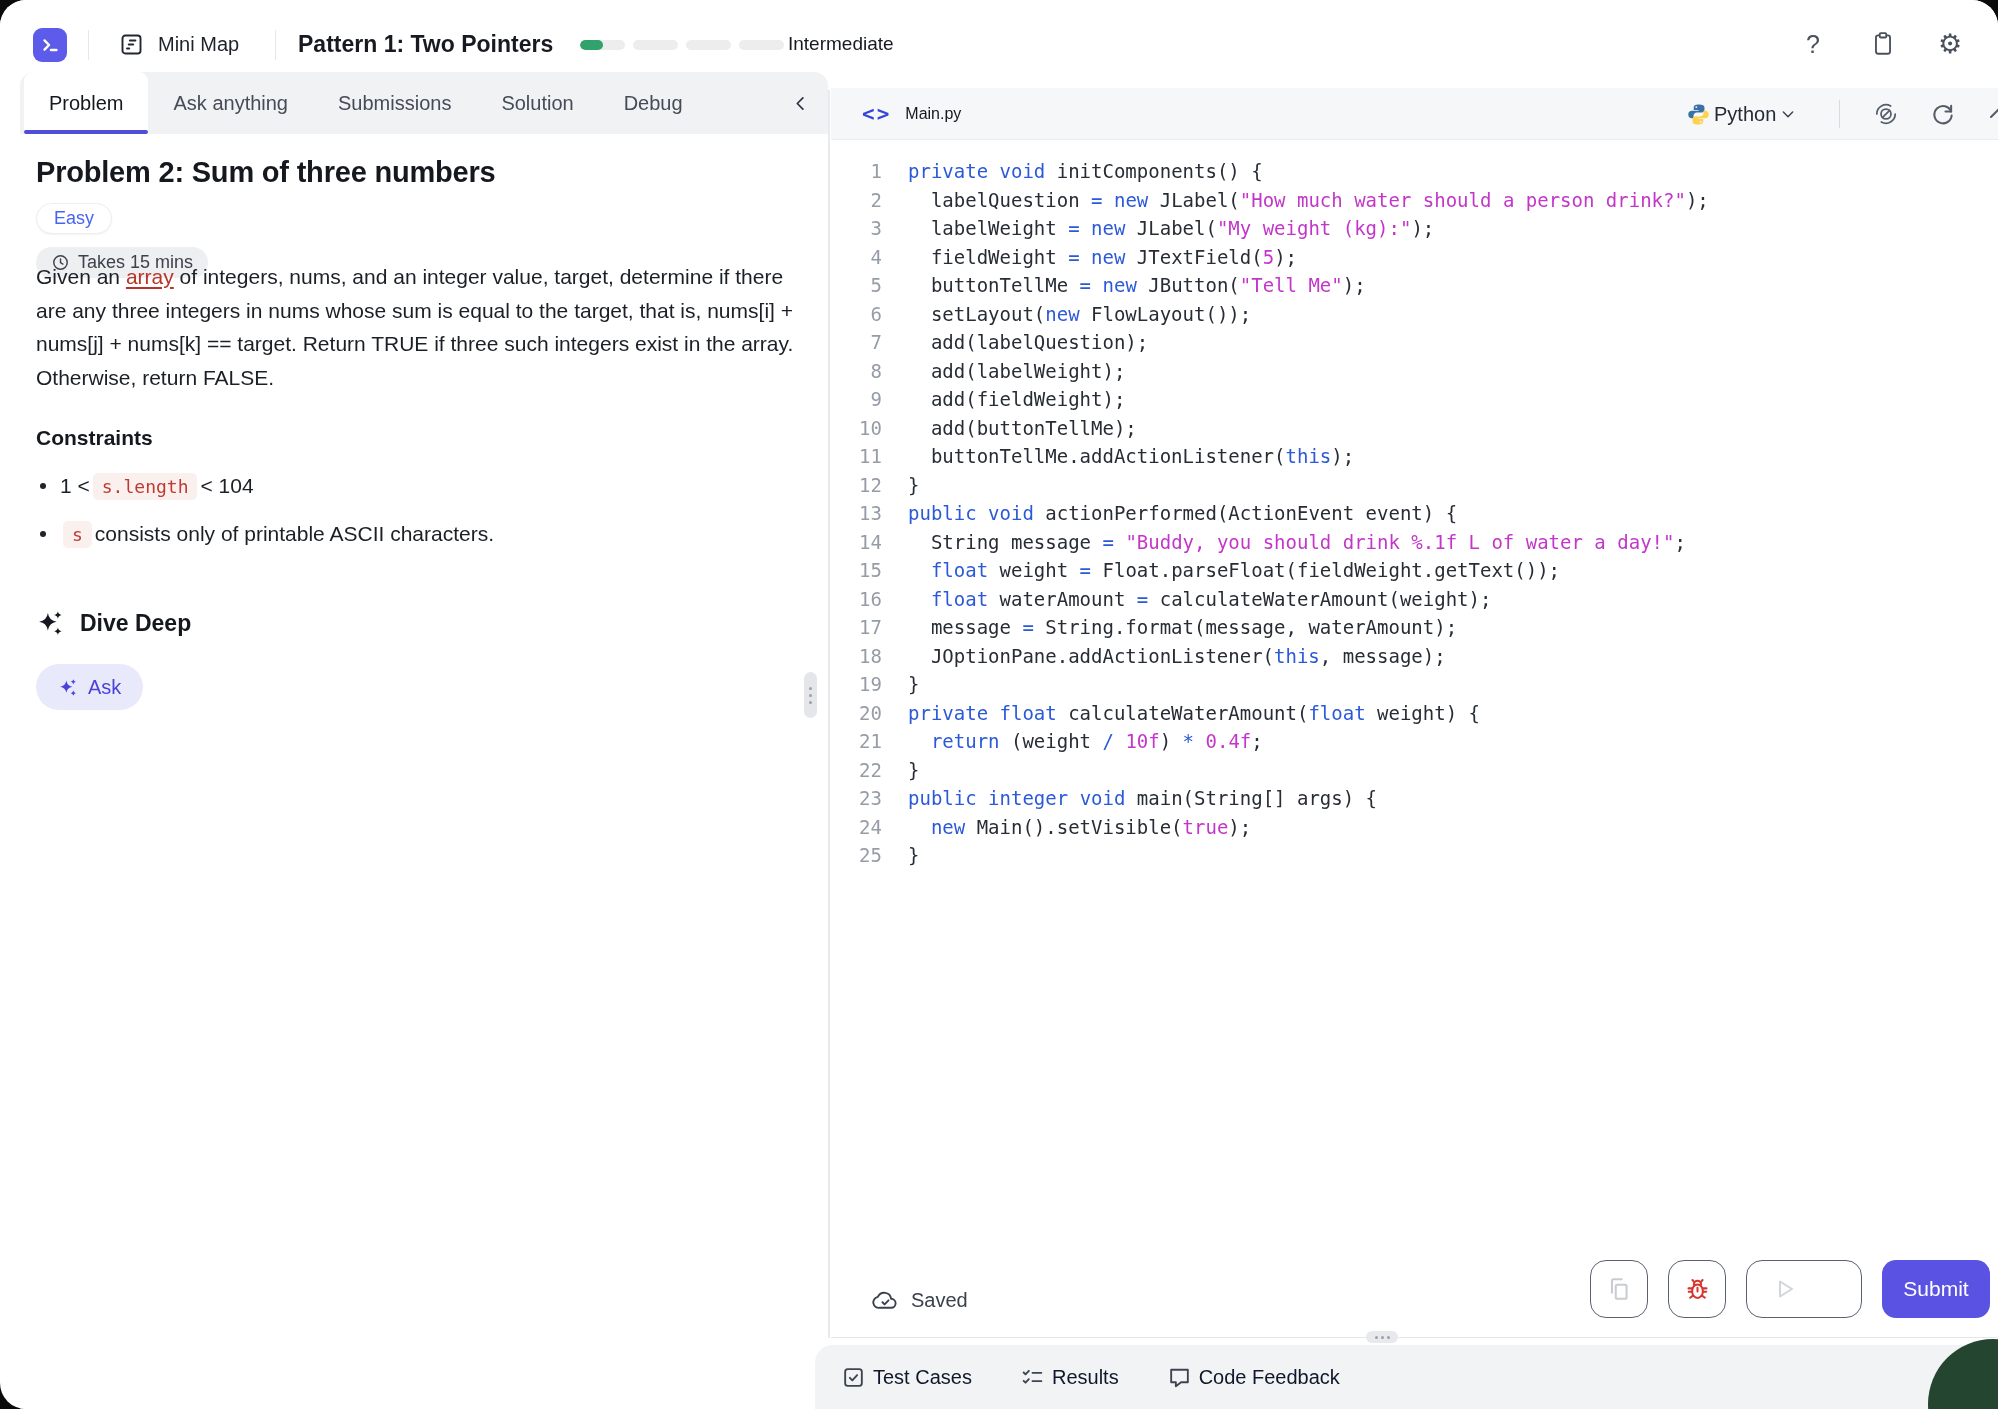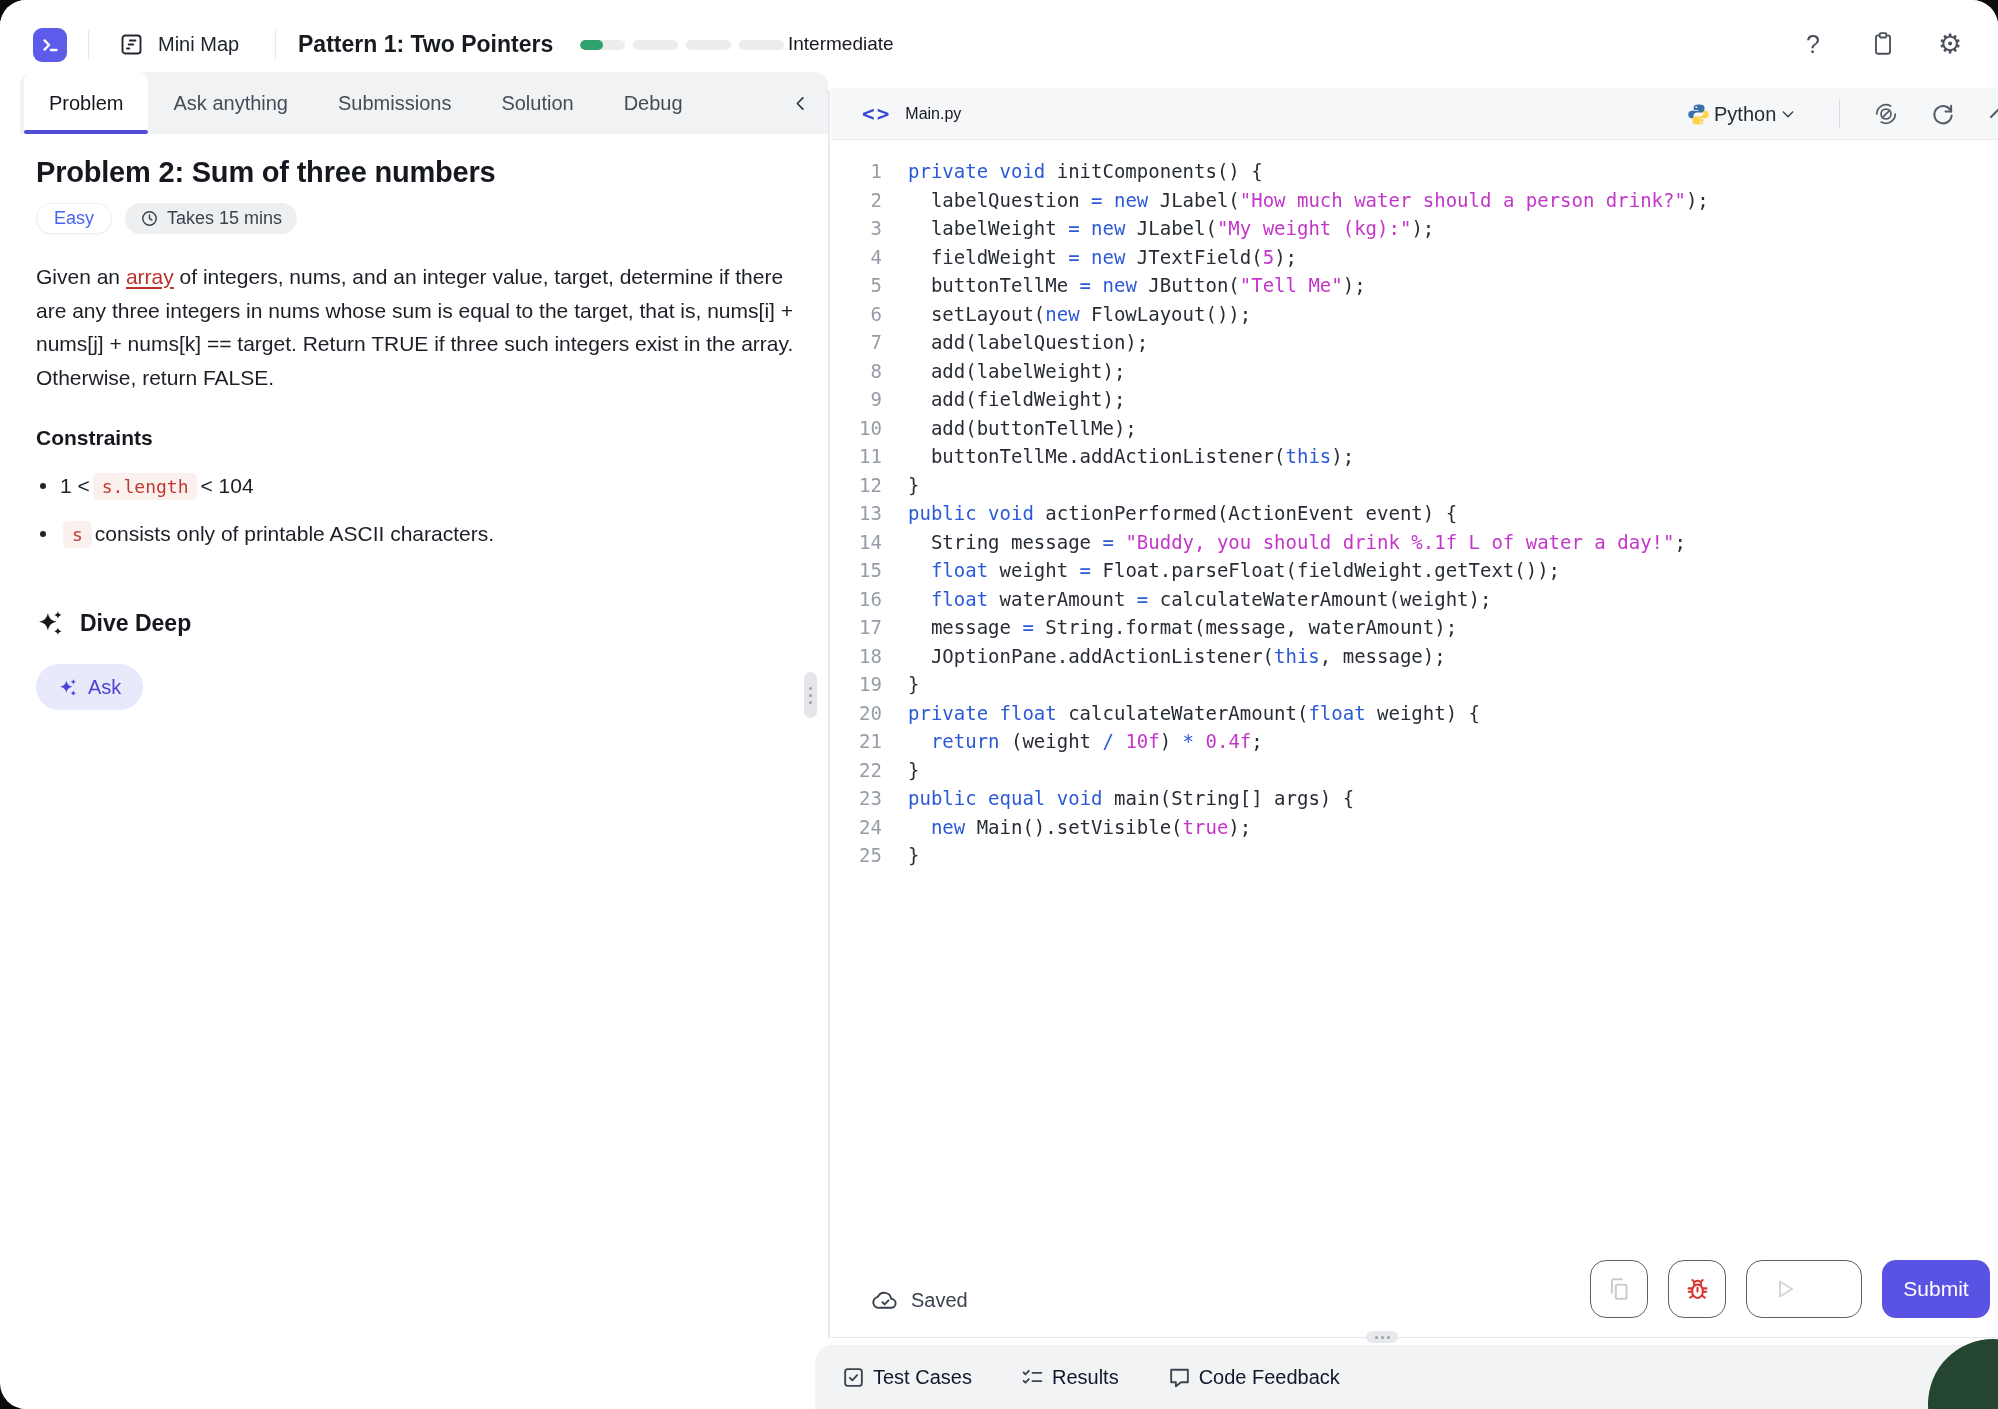--- a/index.html
+++ b/index.html
@@ -23,21 +23,21 @@
 
   
   .left-panel { position:absolute; left:20px; top:72px; width:808px; bottom:0; background:#fff; }
   .tabbar { position:absolute; left:0; right:0; top:0; height:62px; background:#f0f2f4; border-radius:14px 14px 0 0; display:flex; padding-left:4px; }
   .tab { display:flex; align-items:center; padding:0 25px; font-size:20px; color:#454c59; position:relative; cursor:pointer; white-space:nowrap; }
   .tab.active { background:#fff; color:#15181e; font-weight:500; border-radius:9px 9px 0 0; }
   .tab.active::after { content:""; position:absolute; left:0; right:0; bottom:0; height:4px; border-radius:3px; background:#504dd8; }
   .collapse-btn { position:absolute; right:16px; top:19px; width:24px; height:24px; display:flex; align-items:center; justify-content:center; cursor:pointer; color:#2e3440; }
 
   .prob-heading { position:absolute; left:16px; top:84px; font-size:29px; font-weight:700; color:#15181e; letter-spacing:-0.2px; }
-  .badges { position:absolute; left:16px; top:131px; display:flex; gap:13px; align-items:flex-start; }
+  .badges { position:absolute; left:16px; top:131px; display:flex; gap:13px; align-items:flex-start;flex-direction:column; }
   .badge-easy { height:31px; padding:0 17px; background:#fff; border:1px solid #eceef1; box-shadow:0 1px 2px rgba(20,24,40,.05); border-radius:16px; display:flex; align-items:center; font-size:18px; color:#4964f0; }
   .badge-time { height:31px; padding:0 15px; background:#edeff1; border-radius:16px; display:flex; align-items:center; gap:8px; font-size:18px; color:#3c434e; }
 
   .desc { position:absolute; left:16px; top:188px; width:778px; font-size:21px; line-height:33.5px; color:#1b1f26; }
   .term-link { color:#b8342a; text-decoration:underline; text-underline-offset:3px; cursor:pointer; }
   .inline-code { font-family:"DejaVu Sans Mono", monospace; font-size:18px; color:#c03a31; background:#faf0ee; border-radius:5px; padding:3px 9px; margin:0 3px; }
   .constraints-title { position:absolute; left:16px; top:354px; font-size:21px; font-weight:700; color:#15181e; }
   .constraints { position:absolute; left:20px; top:390px; list-style:none; }
   .constraints li { height:48px; display:flex; align-items:center; font-size:21px; color:#1b1f26; }
   .constraints li::before { content:""; width:6px; height:6px; border-radius:50%; background:#20242c; margin-right:14px; flex:none; }
@@ -279,21 +279,21 @@
           <div class="code-line"><span class="ln">13</span><span class="lc"><span class="tok-kw">public</span><span class="tok-pl"> </span><span class="tok-kw">void</span><span class="tok-pl"> actionPerformed(ActionEvent event) {</span></span></div>
           <div class="code-line"><span class="ln">14</span><span class="lc"><span class="tok-pl">  String message </span><span class="tok-op">=</span><span class="tok-pl"> </span><span class="tok-str">"Buddy, you should drink %.1f L of water a day!"</span><span class="tok-pl">;</span></span></div>
           <div class="code-line"><span class="ln">15</span><span class="lc"><span class="tok-pl">  </span><span class="tok-kw">float</span><span class="tok-pl"> weight </span><span class="tok-op">=</span><span class="tok-pl"> Float.parseFloat(fieldWeight.getText());</span></span></div>
           <div class="code-line"><span class="ln">16</span><span class="lc"><span class="tok-pl">  </span><span class="tok-kw">float</span><span class="tok-pl"> waterAmount </span><span class="tok-op">=</span><span class="tok-pl"> calculateWaterAmount(weight);</span></span></div>
           <div class="code-line"><span class="ln">17</span><span class="lc"><span class="tok-pl">  message </span><span class="tok-op">=</span><span class="tok-pl"> String.format(message, waterAmount);</span></span></div>
           <div class="code-line"><span class="ln">18</span><span class="lc"><span class="tok-pl">  JOptionPane.addActionListener(</span><span class="tok-kw">this</span><span class="tok-pl">, message);</span></span></div>
           <div class="code-line"><span class="ln">19</span><span class="lc"><span class="tok-pl">}</span></span></div>
           <div class="code-line"><span class="ln">20</span><span class="lc"><span class="tok-kw">private</span><span class="tok-pl"> </span><span class="tok-kw">float</span><span class="tok-pl"> calculateWaterAmount(</span><span class="tok-kw">float</span><span class="tok-pl"> weight) {</span></span></div>
           <div class="code-line"><span class="ln">21</span><span class="lc"><span class="tok-pl">  </span><span class="tok-kw">return</span><span class="tok-pl"> (weight </span><span class="tok-op">/</span><span class="tok-pl"> </span><span class="tok-num">10f</span><span class="tok-pl">) </span><span class="tok-op">*</span><span class="tok-pl"> </span><span class="tok-num">0.4f</span><span class="tok-pl">;</span></span></div>
           <div class="code-line"><span class="ln">22</span><span class="lc"><span class="tok-pl">}</span></span></div>
-          <div class="code-line"><span class="ln">23</span><span class="lc"><span class="tok-kw">public</span><span class="tok-pl"> </span><span class="tok-kw">equal</span><span class="tok-pl"> </span><span class="tok-kw">void</span><span class="tok-pl"> main(String[] args) {</span></span></div>
+          <div class="code-line"><span class="ln">23</span><span class="lc"><span class="tok-kw">public</span><span class="tok-pl"> </span><span class="tok-kw">integer</span><span class="tok-pl"> </span><span class="tok-kw">void</span><span class="tok-pl"> main(String[] args) {</span></span></div>
           <div class="code-line"><span class="ln">24</span><span class="lc"><span class="tok-pl">  </span><span class="tok-kw">new</span><span class="tok-pl"> Main().setVisible(</span><span class="tok-num">true</span><span class="tok-pl">);</span></span></div>
           <div class="code-line"><span class="ln">25</span><span class="lc"><span class="tok-pl">}</span></span></div>
         </div>
     </div>
 
     <div class="saved-row">
       <span>
         <svg width="27" height="27" viewBox="0 0 24 24" fill="none" stroke="#3a414c" stroke-width="1.7" stroke-linecap="round" stroke-linejoin="round">
             <path d="M7 18.5h10a4 4 0 000-8 6.2 6.2 0 00-11.8-1.7A4.6 4.6 0 007 18.5z"></path>
             <path d="M9.3 13.6l1.9 1.9 3.5-3.6"></path>

